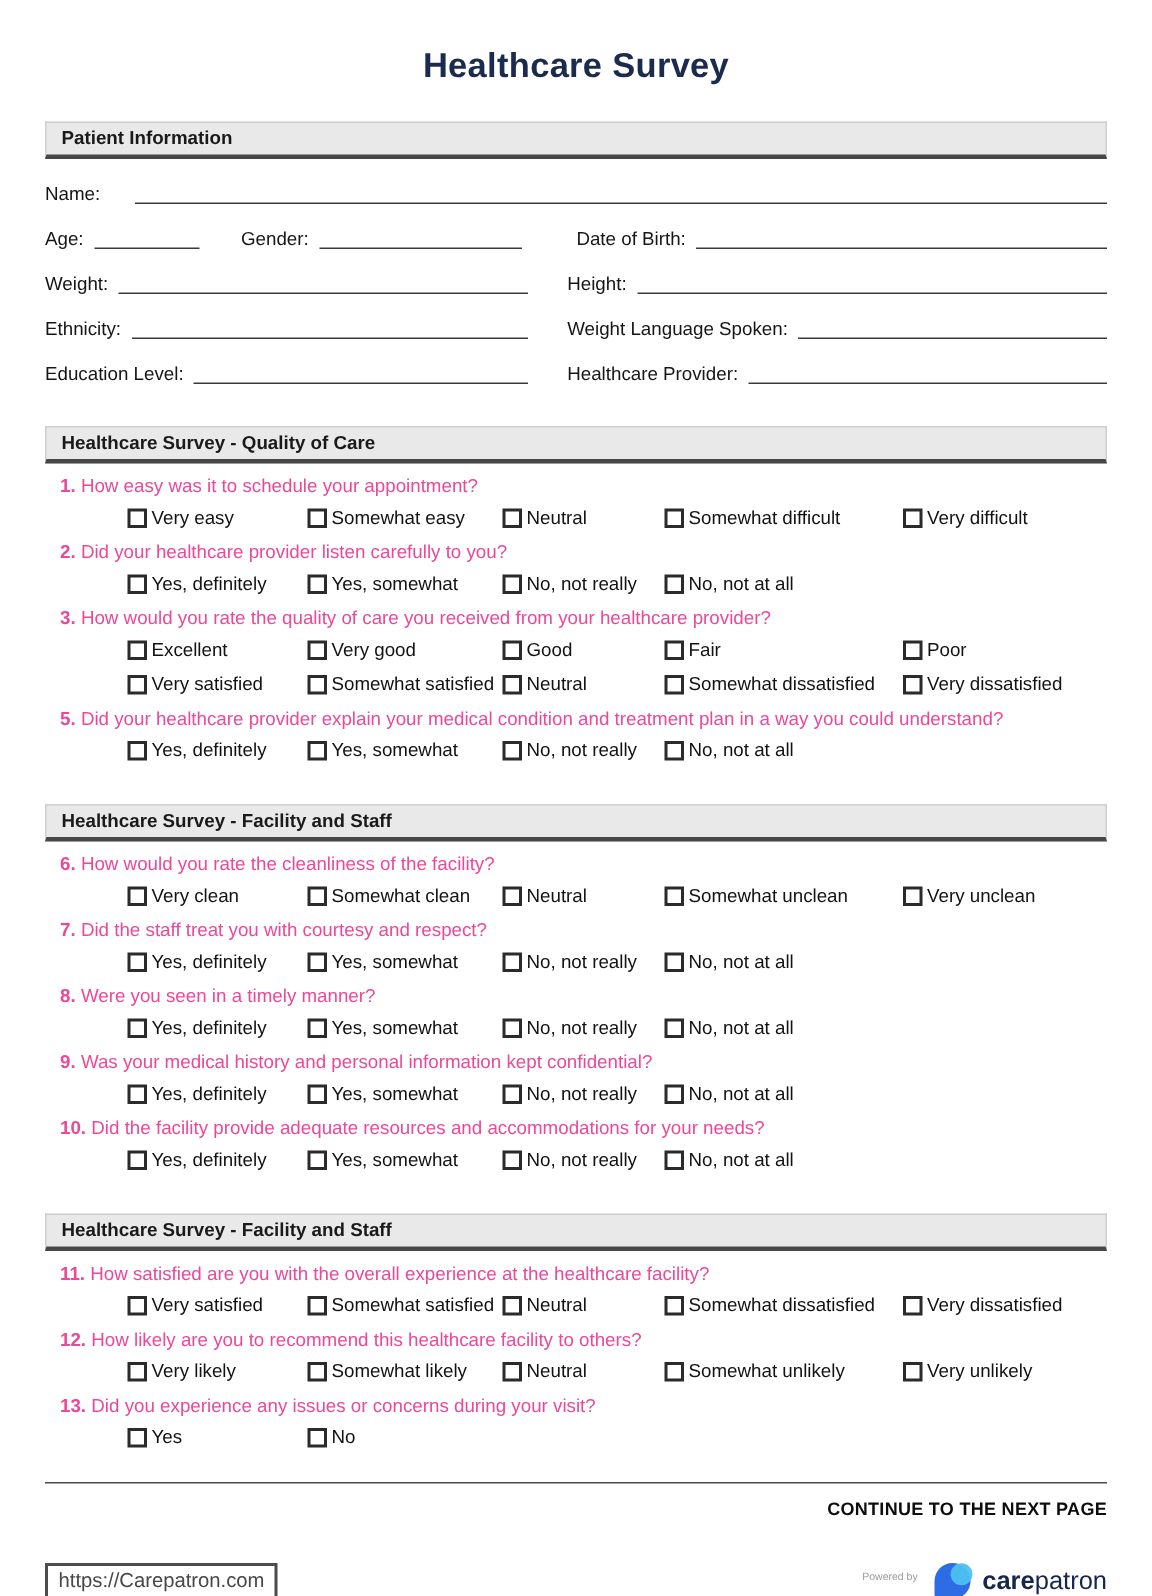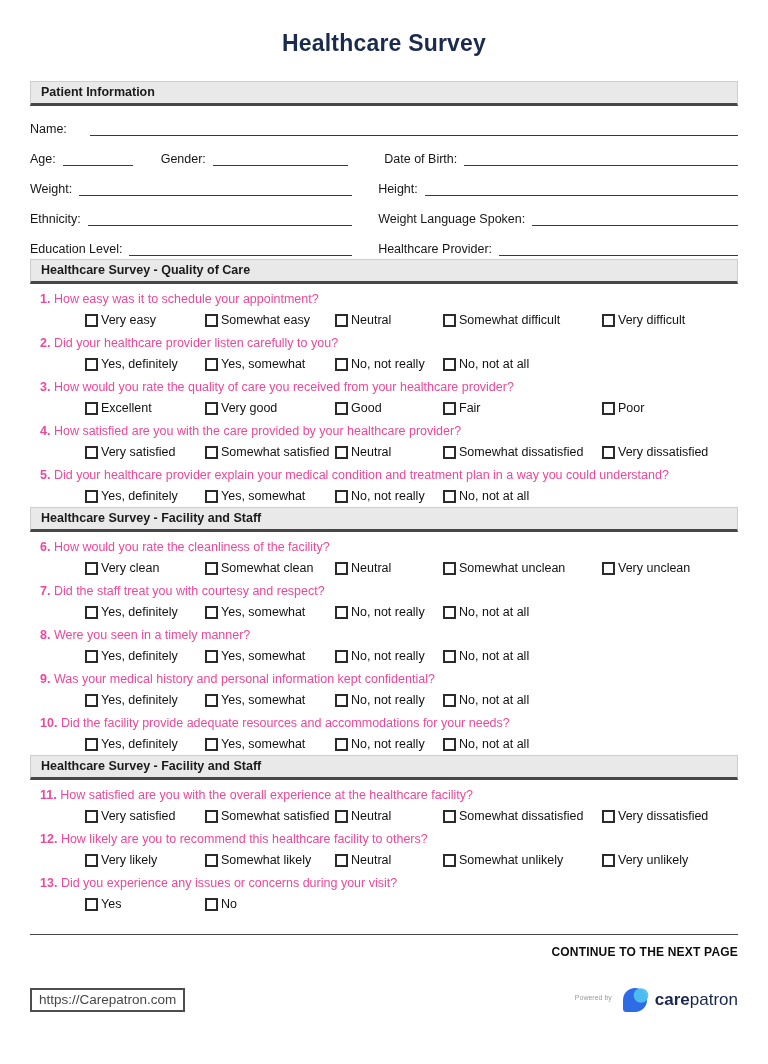--- a/index.html
+++ b/index.html
@@ -14,21 +14,21 @@
   }
   *{box-sizing:border-box;margin:0;padding:0;}
   html,body{background:#fff;}
   body{font-family:"Liberation Sans", sans-serif;color:var(--ink);}
   .page{width:768px;height:1064px;background:#fff;overflow:hidden;position:relative;}
   .content{margin:0 30px;}
 
   .doc-title{margin-top:30px;text-align:center;font-size:23px;font-weight:bold;color:var(--title-navy);letter-spacing:.2px;}
 
   .section-bar{
-    margin-top:3px;
+    margin-top:28px;
     background:var(--section-bg);
     border:1px solid #cfcfcf;
     border-bottom:3px solid var(--section-border);
     font-size:12.5px;font-weight:bold;color:#1a1a1a;
     padding:3px 10px 4px;
   }
   .section-bar.first{margin-top:24px;}
 
   
   .p-rows{margin-top:8px;}
@@ -200,21 +200,20 @@
               <span class="checkbox"></span>
               <span class="opt-label">Fair</span>
             </label>
             <label class="opt opt-4">
               <span class="checkbox"></span>
               <span class="opt-label">Poor</span>
             </label>
           </div>
         </div>
         <div class="question">
-          <div class="q-text"><b>4.</b> <span>How satisfied are you with the care provided by your healthcare provider?</span></div>
           <div class="options">
             <label class="opt opt-0">
               <span class="checkbox"></span>
               <span class="opt-label">Very satisfied</span>
             </label>
             <label class="opt opt-1">
               <span class="checkbox"></span>
               <span class="opt-label">Somewhat satisfied</span>
             </label>
             <label class="opt opt-2">

